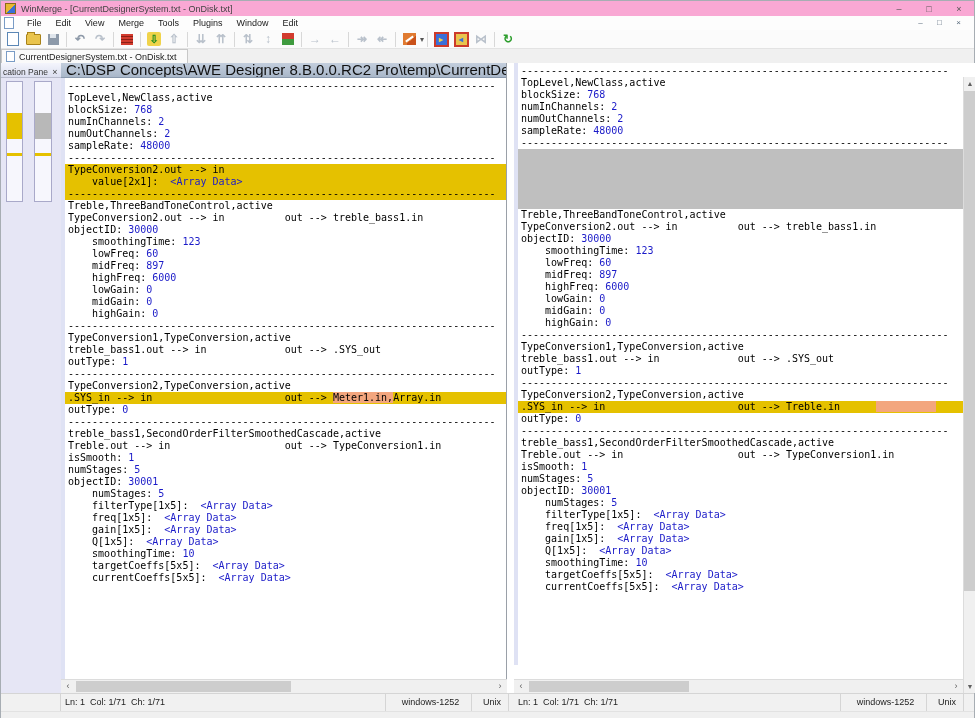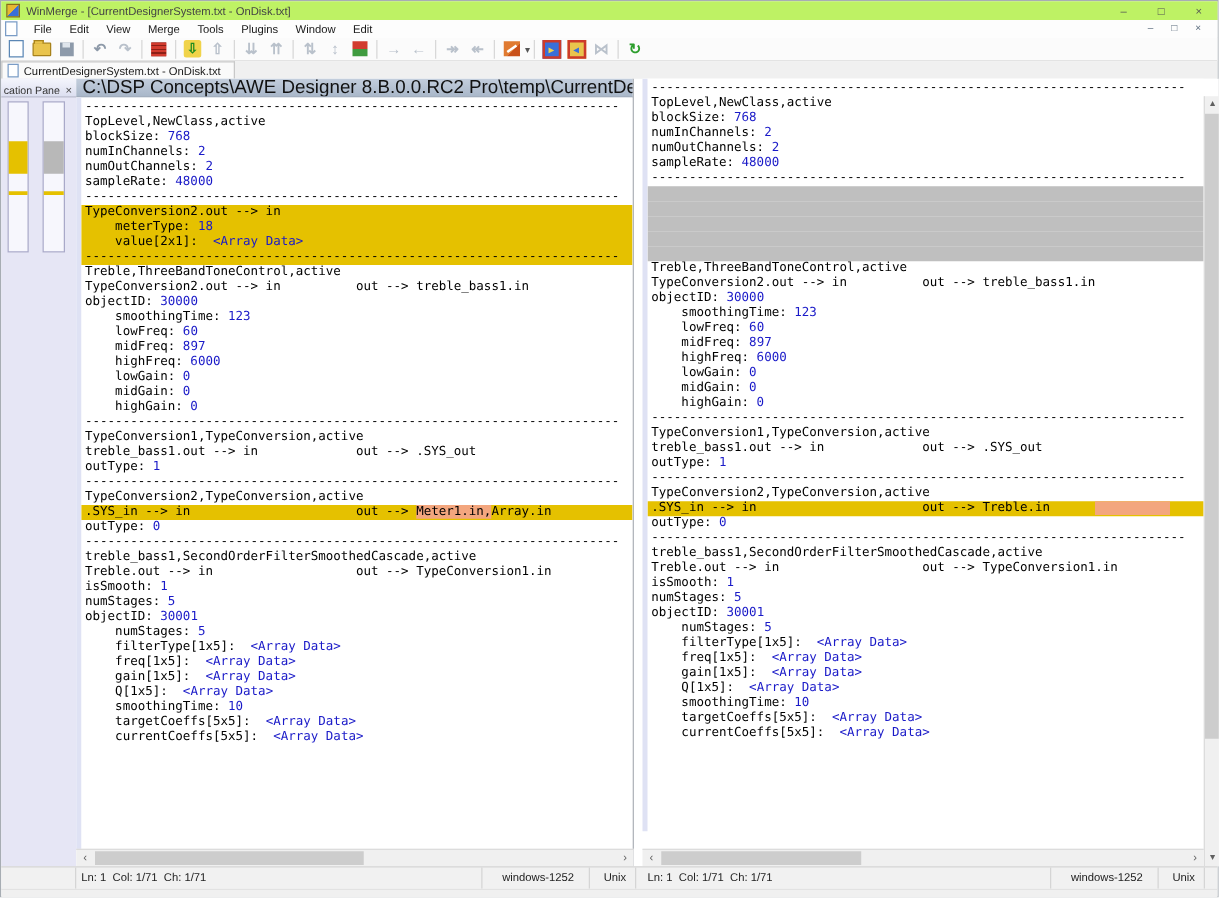--- a/index.html
+++ b/index.html
@@ -1,20 +1,20 @@
 <!DOCTYPE html>
 <html><head>
 <meta charset="utf-8">
 <style>
   html,body{margin:0;padding:0;width:975px;height:718px;overflow:hidden;
     font-family:"Liberation Sans",sans-serif;background:#fff;}
   #win{position:relative;width:975px;height:718px;background:#fff;border:1px solid #a7adb3;box-sizing:border-box;}
 
   
-  #titlebar{position:absolute;left:0;top:0;width:100%;height:15px;background:#bef264;display:flex;align-items:center;}
+  #titlebar{position:absolute;left:0;top:0;width:100%;height:15px;background:#f9a8d4;display:flex;align-items:center;}
   #app-icon{width:9px;height:9px;margin:0 5px 0 4px;background:linear-gradient(135deg,#e8b731 50%,#3a6fd8 50%);border:1px solid #8a6a1a;}
   #title-text{font-size:9px;color:#444;white-space:nowrap;}
   #title-controls{margin-left:auto;display:flex;}
   .tctl{width:30px;height:14px;text-align:center;font-size:9px;color:#555;line-height:14px;}
 
   
   #menubar{position:absolute;left:0;top:15px;width:100%;height:14px;background:#fdfdfd;display:flex;align-items:center;font-size:9px;color:#1a1a1a;}
   #mdi-doc-icon{width:8px;height:10px;background:#fff;border:1px solid #7a9cc6;margin:0 6px 0 3px;}
   .menu-item{padding:0 7px;line-height:14px;}
   #mdi-controls{margin-left:auto;display:flex;margin-right:6px;}
@@ -203,21 +203,20 @@
       <div class="ed-body">
         <div class="code" id="code-left">
             <div class="cl dash">-----------------------------------------------------------------------</div>
             <div class="cl">TopLevel,NewClass,active</div>
             <div class="cl">blockSize: <span class="num">768</span></div>
             <div class="cl">numInChannels: <span class="num">2</span></div>
             <div class="cl">numOutChannels: <span class="num">2</span></div>
             <div class="cl">sampleRate: <span class="num">48000</span></div>
             <div class="cl dash">-----------------------------------------------------------------------</div>
             <div class="cl diff">TypeConversion2.out --&gt; in</div>
-            <div class="cl diff">    meterType: <span class="num">18</span></div>
             <div class="cl diff">    value[2x1]:  <span class="num">&lt;Array Data&gt;</span></div>
             <div class="cl diffdash">-----------------------------------------------------------------------</div>
             <div class="cl">Treble,ThreeBandToneControl,active</div>
             <div class="cl">TypeConversion2.out --&gt; in          out --&gt; treble_bass1.in</div>
             <div class="cl">objectID: <span class="num">30000</span></div>
             <div class="cl">    smoothingTime: <span class="num">123</span></div>
             <div class="cl">    lowFreq: <span class="num">60</span></div>
             <div class="cl">    midFreq: <span class="num">897</span></div>
             <div class="cl">    highFreq: <span class="num">6000</span></div>
             <div class="cl">    lowGain: <span class="num">0</span></div>

